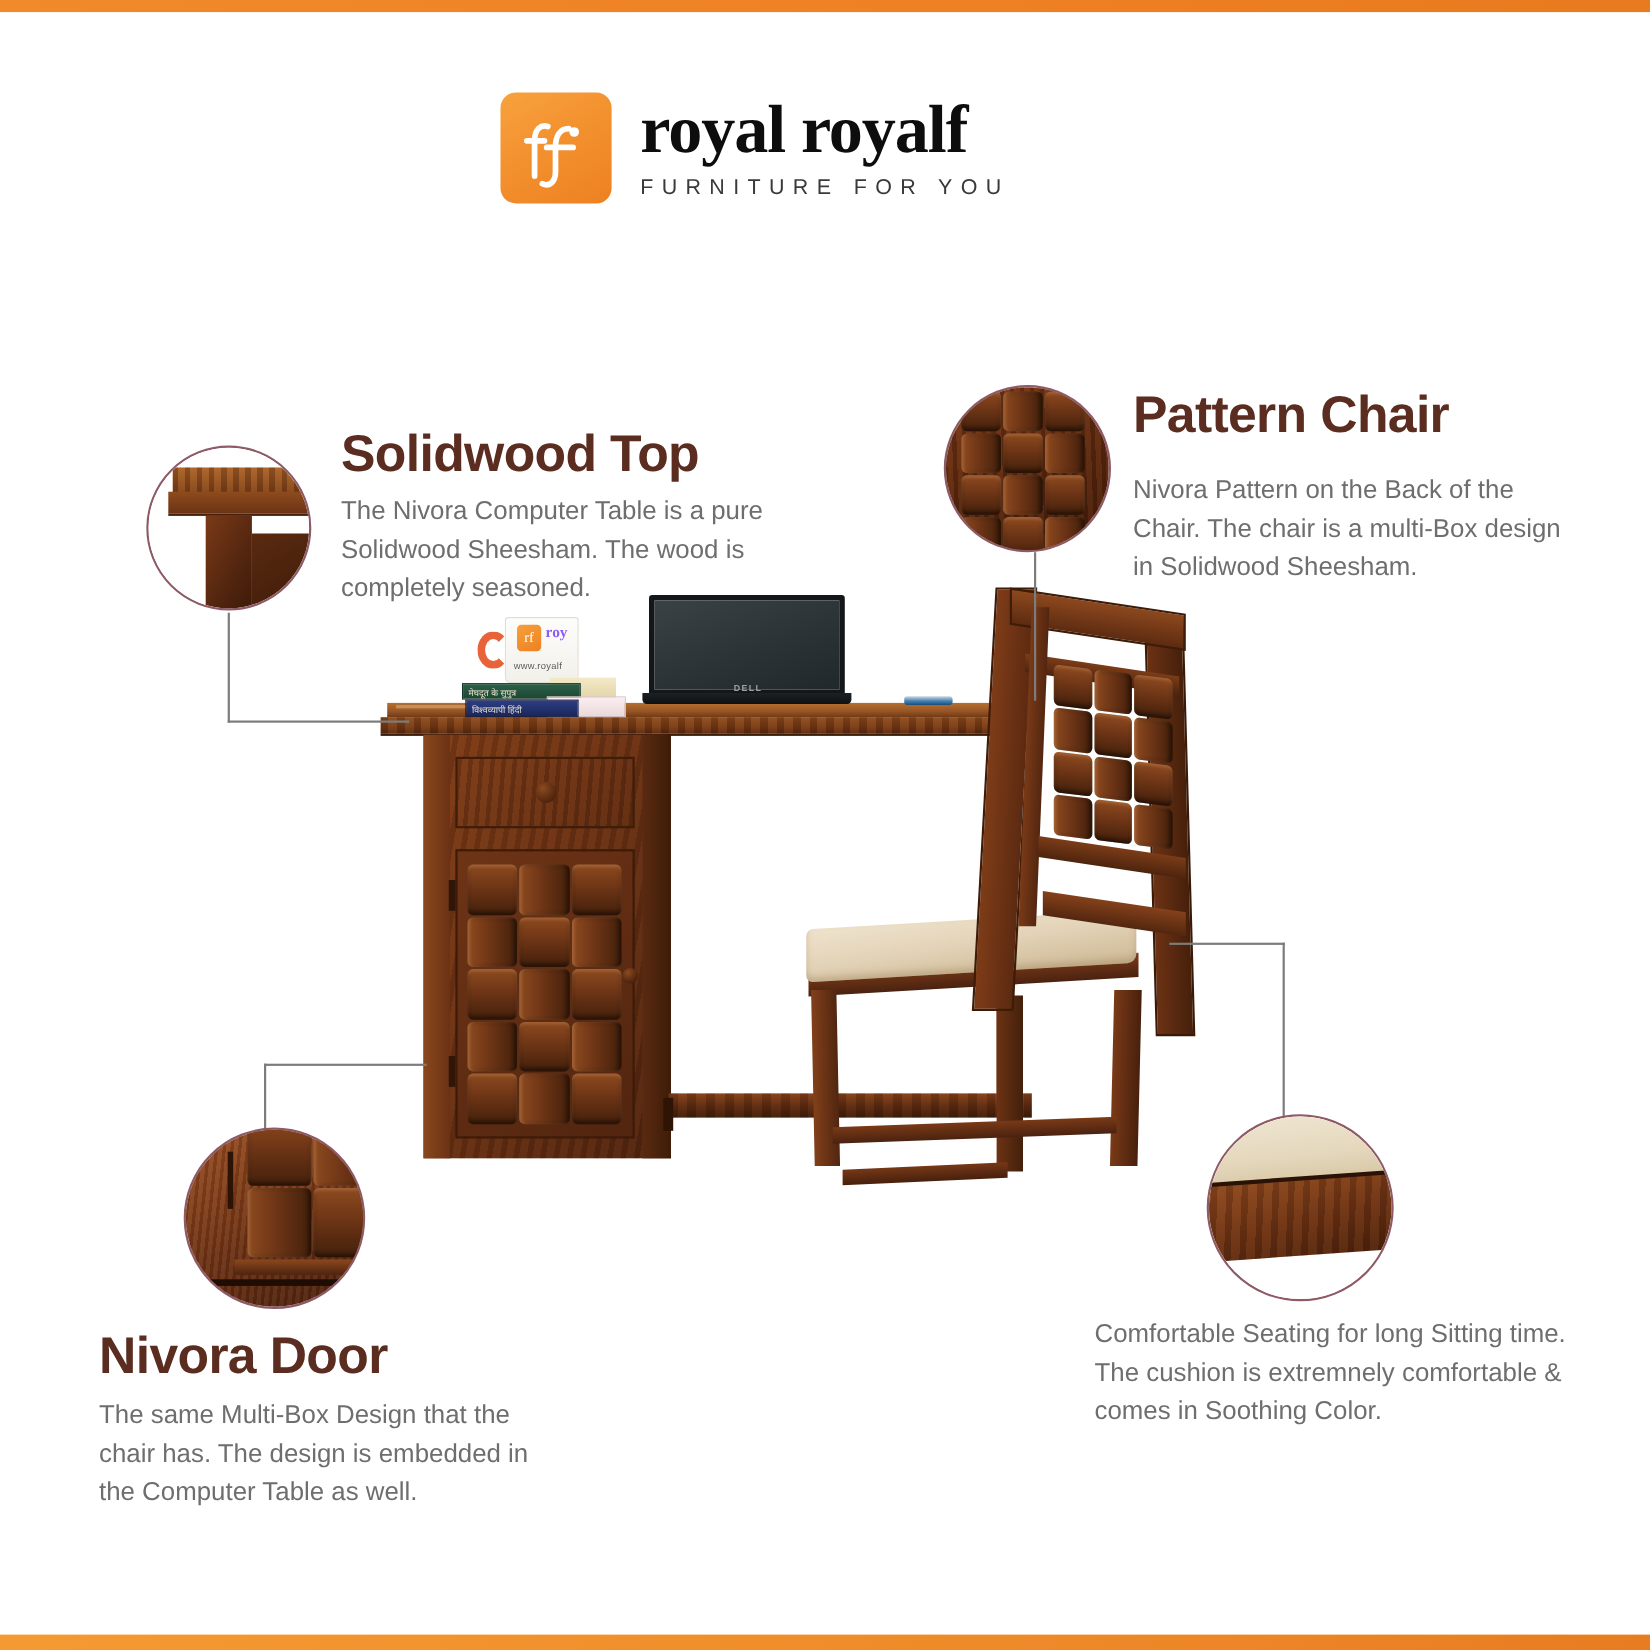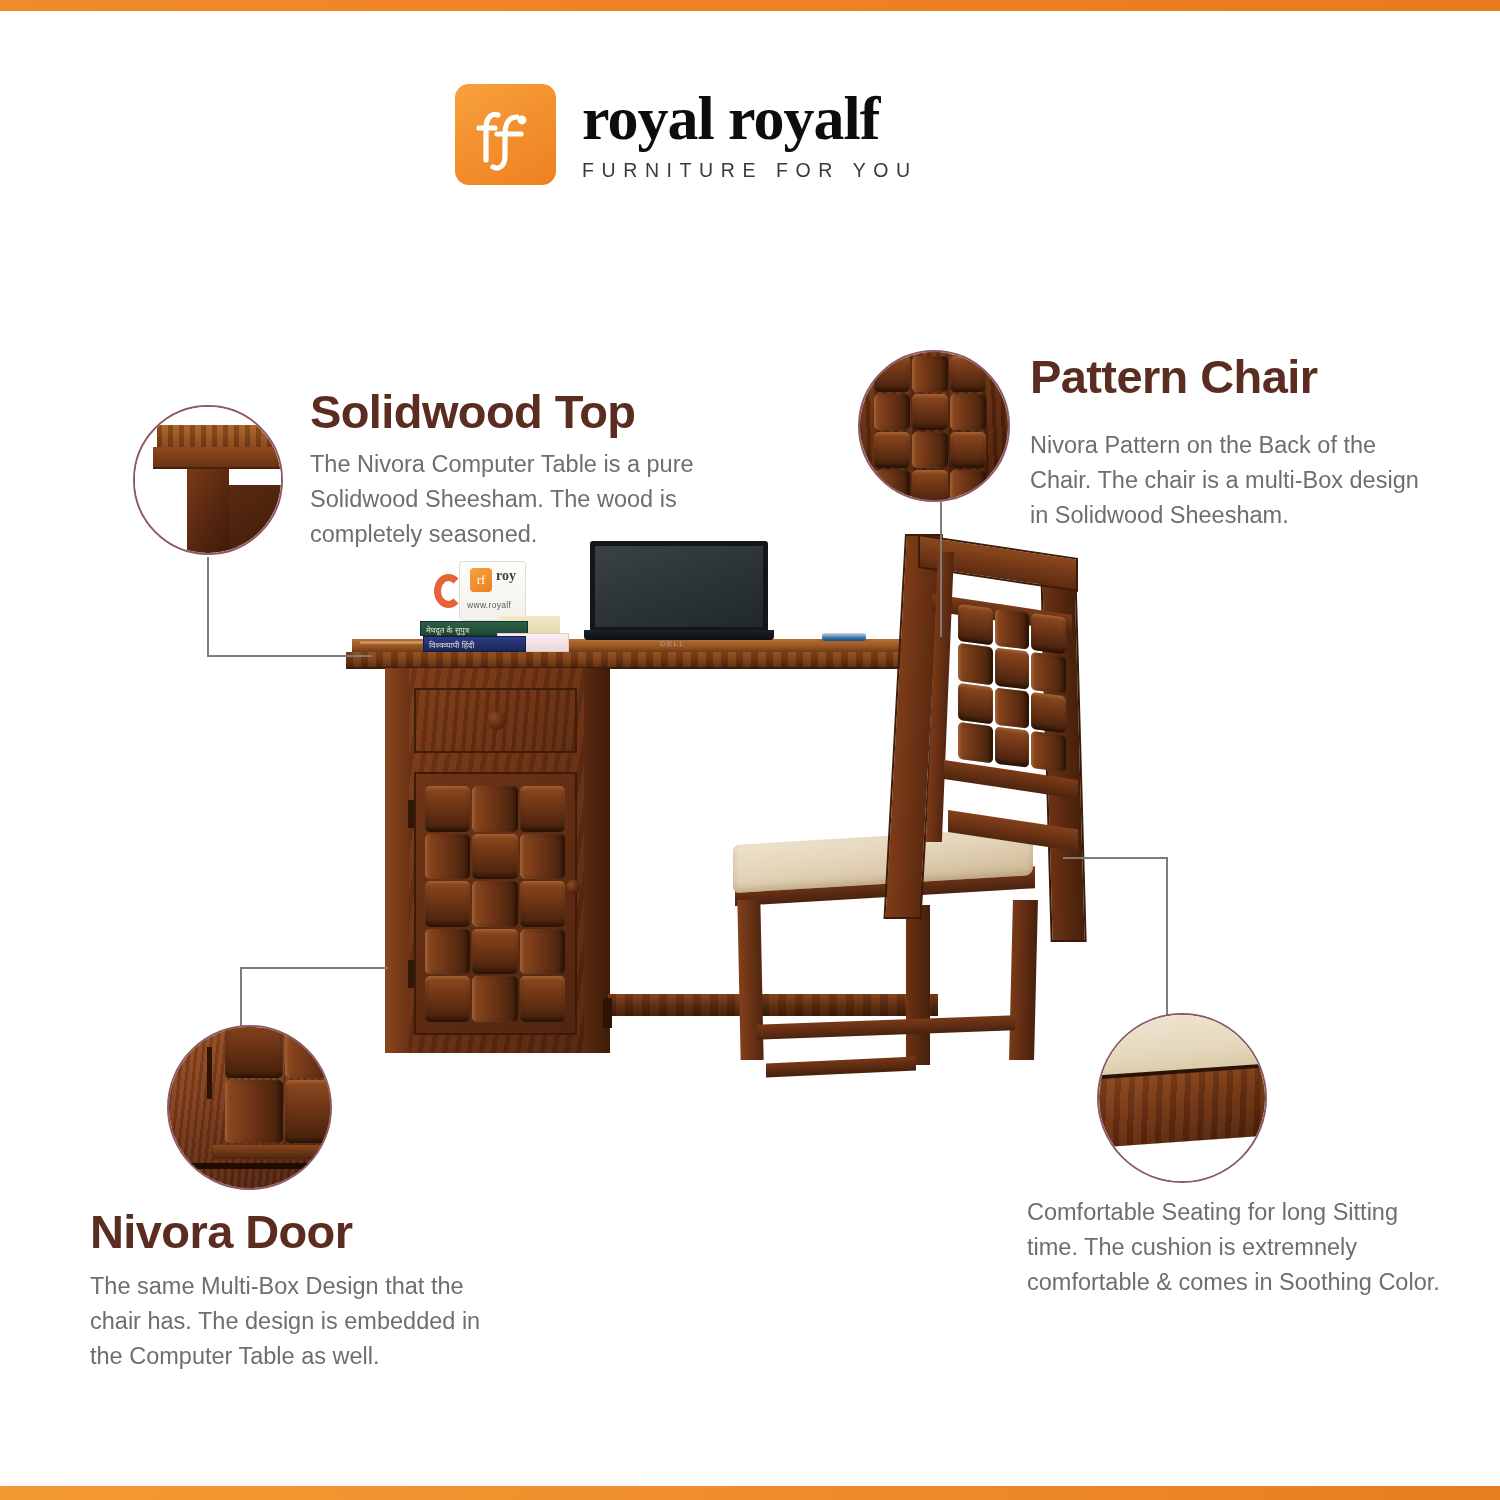--- a/index.html
+++ b/index.html
@@ -43,21 +43,21 @@
       font-family:"Liberation Sans", sans-serif;
       color:#6e6e6e; font-size:23.5px; line-height:35px; font-weight:400;
   }
   #feat-solidwood{ left:310px; top:385px; width:420px; }
   #feat-solidwood p{ margin-top:8px; }
   #feat-chair{ left:1030px; top:350px; width:400px; }
   #feat-chair p{ margin-top:24px; }
   #feat-door{ left:90px; top:1205px; width:420px; }
   #feat-door p{ margin-top:10px; }
   #feat-seat{ left:995px; top:1185px; width:450px; }
-  #feat-seat p{ margin-top:10px;margin-left:32px; }
+  #feat-seat p{ margin-top:10px; }
 
   
   .circle{ position:absolute; border-radius:50%;
       border:2px solid #8e5a66; overflow:hidden; background:#ffffff; }
   .circle .inner{ position:absolute; inset:0; }
 
   #circle-top{ left:133px; top:405px; width:150px; height:150px; }
   #circle-chair{ left:858px; top:350px; width:152px; height:152px; }
   #circle-door{ left:167px; top:1025px; width:165px; height:165px; }
   #circle-seat{ left:1097px; top:1013px; width:170px; height:170px; }
@@ -186,34 +186,34 @@
       background:linear-gradient(90deg,#6b3214 0%,#431f0b 100%); }
 
   
   #laptop-screen{ position:absolute; left:590px; top:541px; width:178px; height:91px;
       background:linear-gradient(160deg,#3b4246 0%,#2c3336 55%,#21282b 100%);
       border:5px solid #14171a; border-radius:3px 3px 0 0; }
   #laptop-base{ position:absolute; left:584px; top:630px; width:190px; height:10px;
       background:linear-gradient(180deg,#1d2124 0%,#0e1113 100%); border-radius:0 0 4px 4px; }
   #laptop-brand{ position:absolute; left:660px; top:621px; width:40px; height:9px;
       font-family:"Liberation Sans", sans-serif; font-size:8px; letter-spacing:1.2px;
-      color:#9aa0a4; line-height:9px; font-weight:normal;margin-top:18px; }
+      color:#9aa0a4; text-align:center; line-height:9px; font-weight:bold; }
 
   #mug{ position:absolute; left:459px; top:561px; width:67px; height:60px;
       background:linear-gradient(180deg,#fdfdfb 0%,#f2f0ea 100%);
       border-radius:3px 3px 5px 5px; border:1px solid #e3ded2; }
   #mug-handle{ position:absolute; left:434px; top:574px; width:29px; height:34px;
       border:7px solid #e8623a; border-right-color:transparent;
       border-radius:50%; }
   #mug-logo{ position:absolute; left:470px; top:568px; width:22px; height:24px;
       border-radius:4px; background:linear-gradient(150deg,#f5a03c,#ed8122);
       color:#fff; font-family:"Liberation Serif", serif; font-size:13px;
       text-align:center; line-height:24px; }
   #mug-word{ position:absolute; left:496px; top:568px; font-family:"Liberation Serif", serif;
-      font-weight:bold; font-size:14px; color:#404040; }
+      font-weight:bold; font-size:14px; color:#8b5cf6; }
   #mug-url{ position:absolute; left:467px; top:600px; font-family:"Liberation Sans", sans-serif;
       font-size:8.5px; color:#5b5b5b; letter-spacing:.3px; }
 
   #book-green{ position:absolute; left:420px; top:621px; width:108px; height:15px;
       background:linear-gradient(180deg,#2c6048 0%,#1d4733 100%); border:1px solid #14362a; }
   #book-green span{ position:absolute; left:5px; top:2px; font-size:8px; color:#e9e4cf;
       font-family:"Liberation Sans", sans-serif; }
   #book-cream{ position:absolute; left:500px; top:616px; width:60px; height:20px;
       background:linear-gradient(180deg,#f3e9c8 0%,#e2d4a6 100%); }
   #book-blue{ position:absolute; left:423px; top:636px; width:103px; height:16px;

